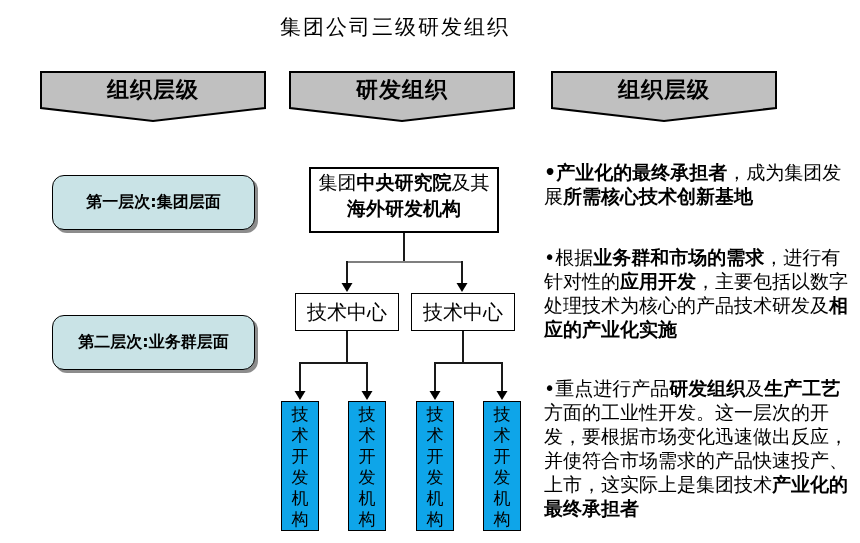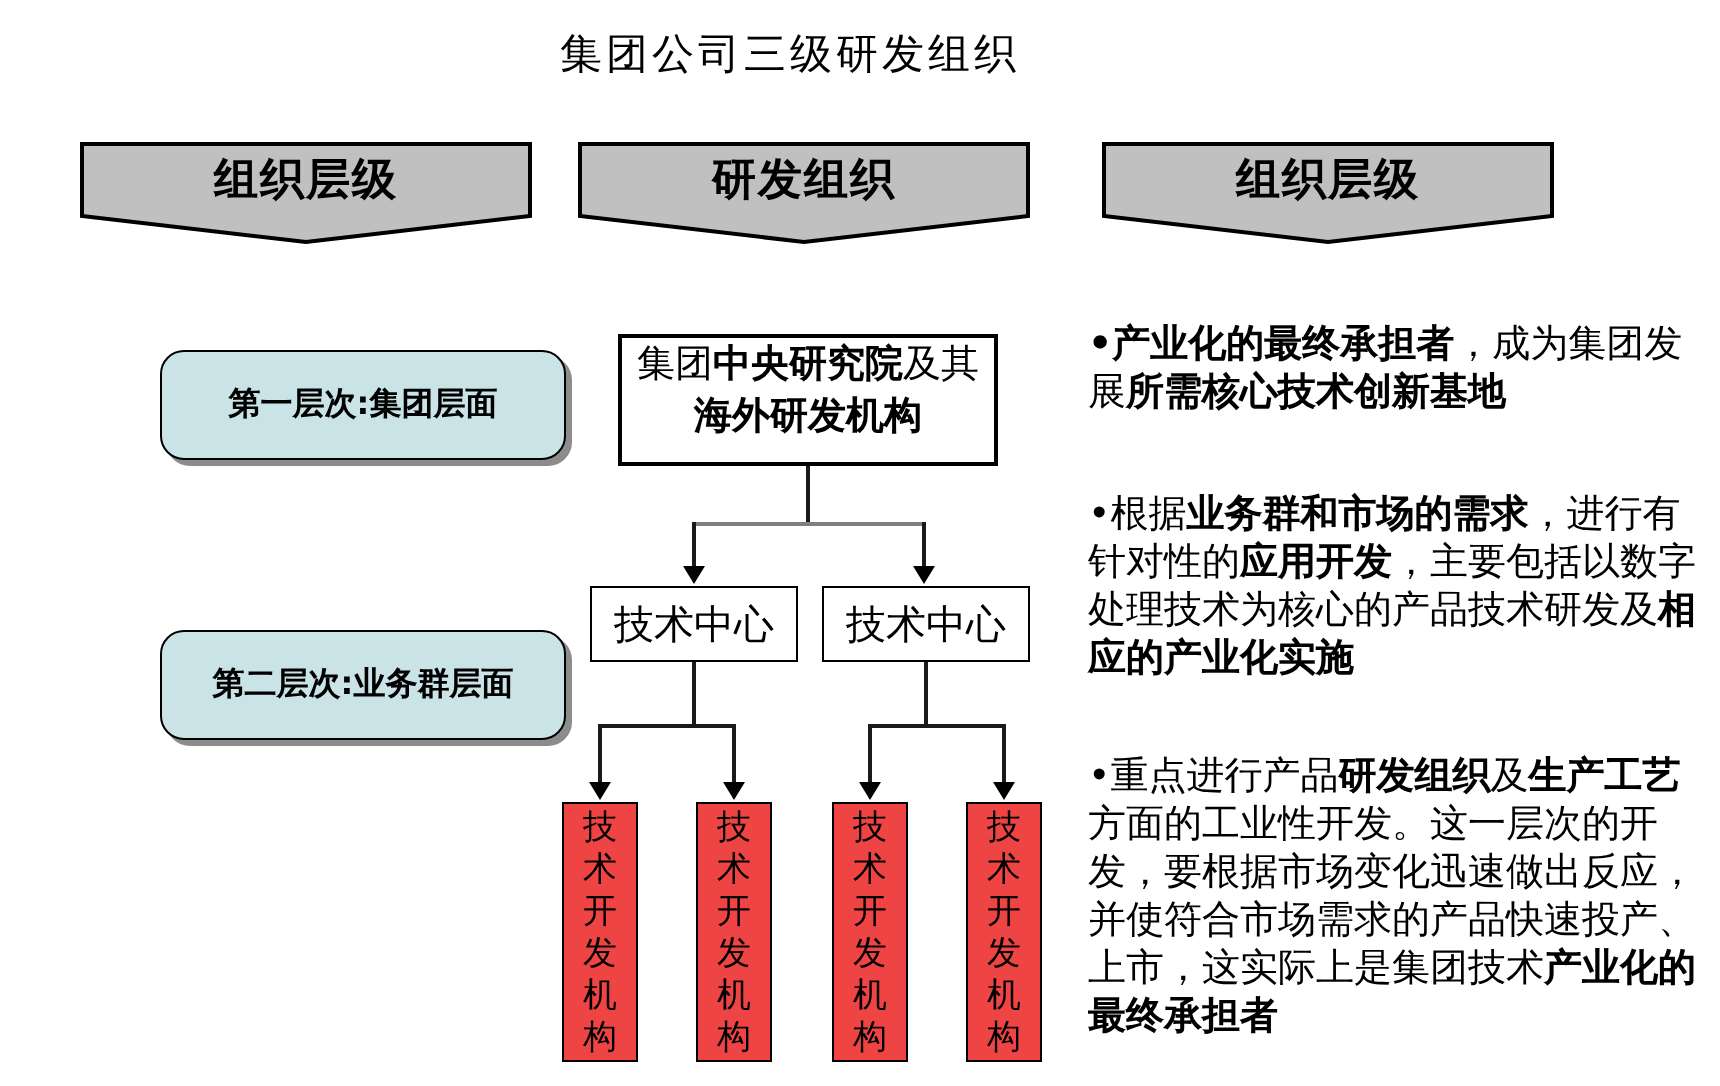--- a/index.html
+++ b/index.html
@@ -26,36 +26,36 @@
     display:flex;align-items:center;justify-content:center;
     font-size:22px;font-weight:700;letter-spacing:1px;}
   .banner1{left:40px;top:71px;}
   .banner2{left:289px;top:71px;}
   .banner3{left:551px;top:71px;}
 
   .level-box{position:absolute;left:52px;width:203px;height:55px;
     background:var(--level-box-fill);border:1.5px solid var(--border-color);
     border-radius:12px;box-shadow:3px 3px 0 var(--shadow-color);
     display:flex;align-items:center;justify-content:center;
-    font-size:16px;font-weight:700;margin-left:28px;}
+    font-size:16px;font-weight:700;}
   .level1{top:175px;} .level2{top:315px;} .level3{top:433px;}
 
   .root-box{position:absolute;left:309px;top:167px;width:190px;height:66px;
     border:2px solid var(--border-color);background:#fff;
     display:flex;align-items:flex-start;justify-content:center;text-align:center;
     font-size:19px;line-height:26px;font-weight:400;}
 
   .tc-box{position:absolute;top:293px;width:104px;height:38px;
     border:1.5px solid var(--border-color);background:#fff;
     display:flex;align-items:center;justify-content:center;
     font-size:20px;font-weight:400;}
   .tcA{left:295px;} .tcB{left:411px;}
 
   .dev-box{position:absolute;top:401px;width:38px;height:130px;
-    border:1.5px solid var(--border-color);background:#ef4444;
+    border:1.5px solid var(--border-color);background:#0ea5e9;
     display:flex;align-items:flex-start;justify-content:center;}
   .dev-box .vtxt{display:inline-block;width:20px;font-size:17px;line-height:21px;
     word-break:break-all;text-align:center;padding-top:2px;}
   .dev1{left:281px;} .dev2{left:348px;} .dev3{left:416px;} .dev4{left:483px;}
 
   .connectors{position:absolute;left:0;top:0;width:860px;height:543px;pointer-events:none;}
   .conn{stroke:#1a1a1a;stroke-width:2;fill:none;}
   .conn-gray{stroke:#7f7f7f;stroke-width:2;fill:none;}
   .arrow{fill:#000;stroke:none;}
 

